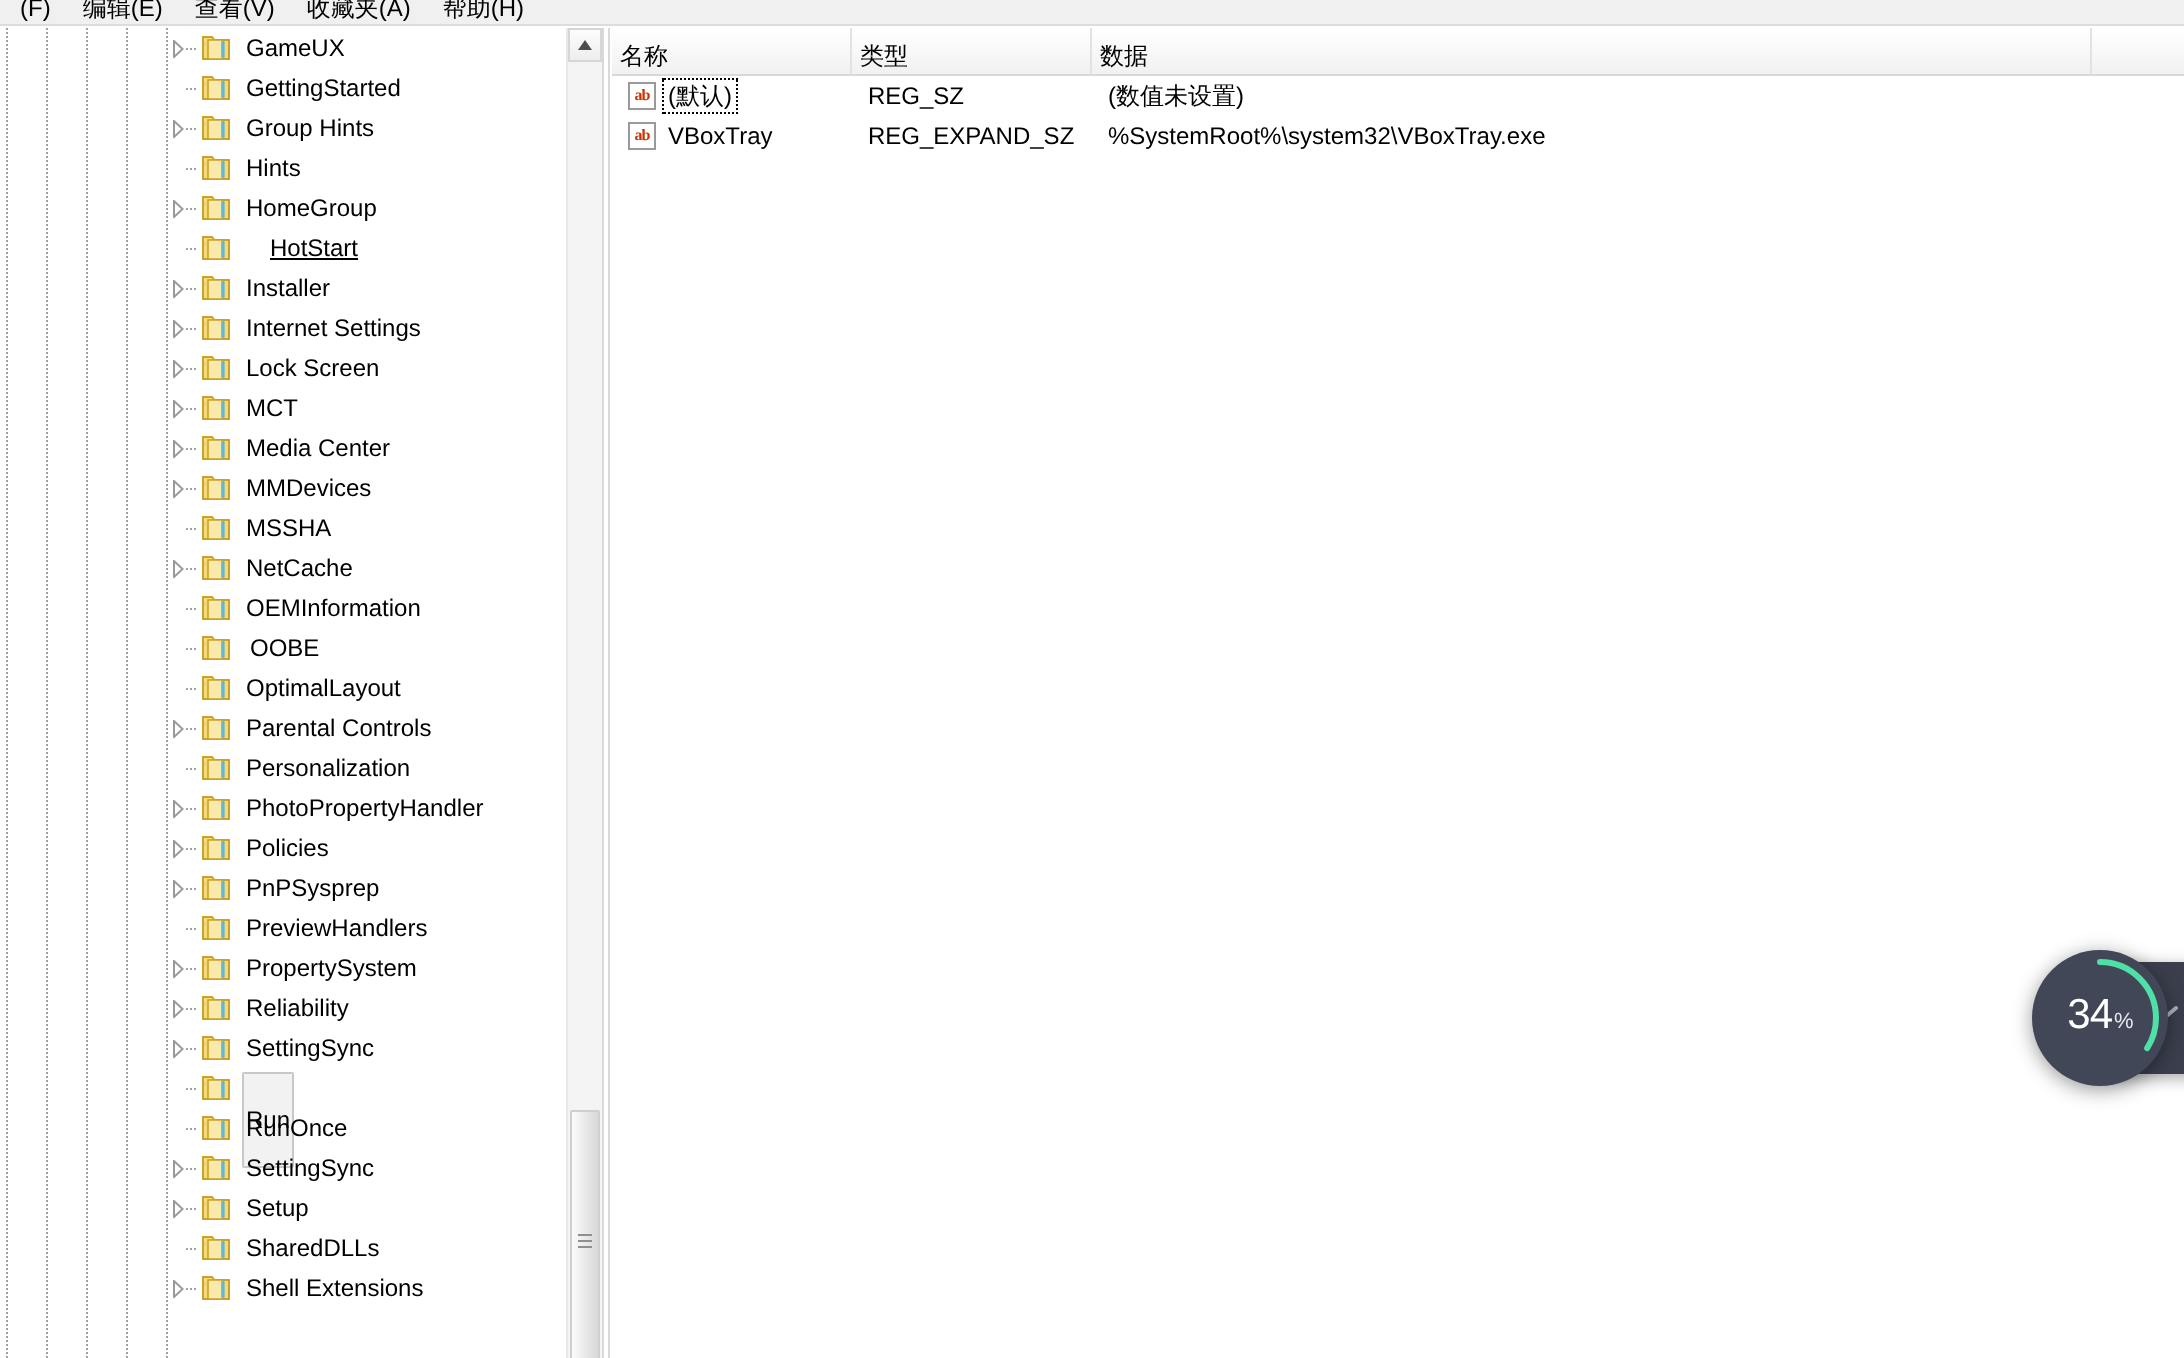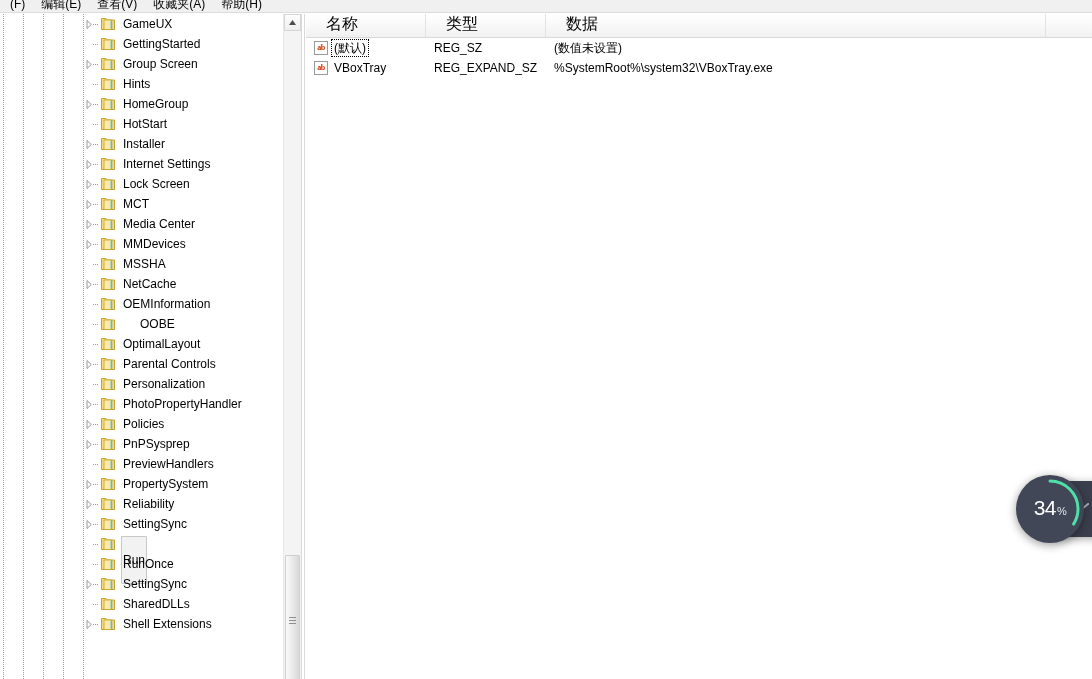--- a/index.html
+++ b/index.html
@@ -171,23 +171,23 @@
   }
   .list-header {
     position: relative;
     height: 24px;
     background: linear-gradient(to bottom, #ffffff, #f7f7f7 60%, #f1f1f1);
     border-bottom: 1px solid #d9d9d9;
   }
   .col-head {
     position: absolute;
     top: 0; height: 23px;
-    display: flex; align-items: flex-start;
-    font-size: 16px; color: #000000;
-    padding-left: 20px;
+    display: flex; align-items: flex-end;
+    font-size: 12px; color: #000000;
+    padding-left: 4px;
     border-right: 1px solid #e2e2e2;
     cursor: default;
   }
 
   .list-body { position: relative; }
   .list-row {
     position: relative;
     height: 20px;
   }
   .val-ico {
@@ -320,21 +320,21 @@
               <path d="M1 0.5 L5.3 4.5 L1 8.5 Z" fill="none" stroke="#9a9a9a" stroke-width="1"></path>
             </svg>
           </span>
           <span class="hline" style="left: 93px; width: 6px;"></span>
           <span class="folder-ico" style="left: 100px;"><svg width="16" height="16" viewBox="0 0 16 16">
               <path d="M1.5 2.5 L6 2.5 L7.2 4 L14.5 4 L14.5 13.5 L1.5 13.5 Z" fill="#f5d97a" stroke="#c9a227" stroke-width="1"></path>
               <path d="M4 4 L11.5 4 L11.5 13.5 L4 13.5 Z" fill="#fae9a8" stroke="#c9a227" stroke-width="0.8"></path>
               <rect x="10.6" y="4.6" width="1.7" height="8.2" fill="#5fb8d6"></rect>
               <rect x="2.3" y="5.4" width="1.3" height="1.4" fill="#e8cf7a"></rect>
             </svg></span>
-          <span class="tree-label" style="left: 121px;">Group Screen</span>
+          <span class="tree-label" style="left: 121px;">Group Hints</span>
         </div>
         <div class="tree-row">
           <span class="hline" style="left: 93px; width: 6px;"></span>
           <span class="folder-ico" style="left: 100px;"><svg width="16" height="16" viewBox="0 0 16 16">
               <path d="M1.5 2.5 L6 2.5 L7.2 4 L14.5 4 L14.5 13.5 L1.5 13.5 Z" fill="#f5d97a" stroke="#c9a227" stroke-width="1"></path>
               <path d="M4 4 L11.5 4 L11.5 13.5 L4 13.5 Z" fill="#fae9a8" stroke="#c9a227" stroke-width="0.8"></path>
               <rect x="10.6" y="4.6" width="1.7" height="8.2" fill="#5fb8d6"></rect>
               <rect x="2.3" y="5.4" width="1.3" height="1.4" fill="#e8cf7a"></rect>
             </svg></span>
           <span class="tree-label" style="left: 121px;">Hints</span>
@@ -355,21 +355,21 @@
           <span class="tree-label" style="left: 121px;">HomeGroup</span>
         </div>
         <div class="tree-row">
           <span class="hline" style="left: 93px; width: 6px;"></span>
           <span class="folder-ico" style="left: 100px;"><svg width="16" height="16" viewBox="0 0 16 16">
               <path d="M1.5 2.5 L6 2.5 L7.2 4 L14.5 4 L14.5 13.5 L1.5 13.5 Z" fill="#f5d97a" stroke="#c9a227" stroke-width="1"></path>
               <path d="M4 4 L11.5 4 L11.5 13.5 L4 13.5 Z" fill="#fae9a8" stroke="#c9a227" stroke-width="0.8"></path>
               <rect x="10.6" y="4.6" width="1.7" height="8.2" fill="#5fb8d6"></rect>
               <rect x="2.3" y="5.4" width="1.3" height="1.4" fill="#e8cf7a"></rect>
             </svg></span>
-          <span class="tree-label" style="left: 121px;">HotStart</span>
+          <span class="tree-label" style="left: 133px; text-decoration: underline;">HotStart</span>
         </div>
         <div class="tree-row">
           <span class="twisty" style="left: 83px;">
             <svg width="6" height="9" viewBox="0 0 6 9">
               <path d="M1 0.5 L5.3 4.5 L1 8.5 Z" fill="none" stroke="#9a9a9a" stroke-width="1"></path>
             </svg>
           </span>
           <span class="hline" style="left: 93px; width: 6px;"></span>
           <span class="folder-ico" style="left: 100px;"><svg width="16" height="16" viewBox="0 0 16 16">
               <path d="M1.5 2.5 L6 2.5 L7.2 4 L14.5 4 L14.5 13.5 L1.5 13.5 Z" fill="#f5d97a" stroke="#c9a227" stroke-width="1"></path>
@@ -490,21 +490,21 @@
           <span class="tree-label" style="left: 121px;">OEMInformation</span>
         </div>
         <div class="tree-row">
           <span class="hline" style="left: 93px; width: 6px;"></span>
           <span class="folder-ico" style="left: 100px;"><svg width="16" height="16" viewBox="0 0 16 16">
               <path d="M1.5 2.5 L6 2.5 L7.2 4 L14.5 4 L14.5 13.5 L1.5 13.5 Z" fill="#f5d97a" stroke="#c9a227" stroke-width="1"></path>
               <path d="M4 4 L11.5 4 L11.5 13.5 L4 13.5 Z" fill="#fae9a8" stroke="#c9a227" stroke-width="0.8"></path>
               <rect x="10.6" y="4.6" width="1.7" height="8.2" fill="#5fb8d6"></rect>
               <rect x="2.3" y="5.4" width="1.3" height="1.4" fill="#e8cf7a"></rect>
             </svg></span>
-          <span class="tree-label" style="left: 138px;">OOBE</span>
+          <span class="tree-label" style="left: 123px;">OOBE</span>
         </div>
         <div class="tree-row">
           <span class="hline" style="left: 93px; width: 6px;"></span>
           <span class="folder-ico" style="left: 100px;"><svg width="16" height="16" viewBox="0 0 16 16">
               <path d="M1.5 2.5 L6 2.5 L7.2 4 L14.5 4 L14.5 13.5 L1.5 13.5 Z" fill="#f5d97a" stroke="#c9a227" stroke-width="1"></path>
               <path d="M4 4 L11.5 4 L11.5 13.5 L4 13.5 Z" fill="#fae9a8" stroke="#c9a227" stroke-width="0.8"></path>
               <rect x="10.6" y="4.6" width="1.7" height="8.2" fill="#5fb8d6"></rect>
               <rect x="2.3" y="5.4" width="1.3" height="1.4" fill="#e8cf7a"></rect>
             </svg></span>
           <span class="tree-label" style="left: 121px;">OptimalLayout</span>
@@ -661,20 +661,35 @@
             </svg>
           </span>
           <span class="hline" style="left: 93px; width: 6px;"></span>
           <span class="folder-ico" style="left: 100px;"><svg width="16" height="16" viewBox="0 0 16 16">
               <path d="M1.5 2.5 L6 2.5 L7.2 4 L14.5 4 L14.5 13.5 L1.5 13.5 Z" fill="#f5d97a" stroke="#c9a227" stroke-width="1"></path>
               <path d="M4 4 L11.5 4 L11.5 13.5 L4 13.5 Z" fill="#fae9a8" stroke="#c9a227" stroke-width="0.8"></path>
               <rect x="10.6" y="4.6" width="1.7" height="8.2" fill="#5fb8d6"></rect>
               <rect x="2.3" y="5.4" width="1.3" height="1.4" fill="#e8cf7a"></rect>
             </svg></span>
           <span class="tree-label" style="left: 121px;">SettingSync</span>
+        </div>
+        <div class="tree-row">
+          <span class="twisty" style="left: 83px;">
+            <svg width="6" height="9" viewBox="0 0 6 9">
+              <path d="M1 0.5 L5.3 4.5 L1 8.5 Z" fill="none" stroke="#9a9a9a" stroke-width="1"></path>
+            </svg>
+          </span>
+          <span class="hline" style="left: 93px; width: 6px;"></span>
+          <span class="folder-ico" style="left: 100px;"><svg width="16" height="16" viewBox="0 0 16 16">
+              <path d="M1.5 2.5 L6 2.5 L7.2 4 L14.5 4 L14.5 13.5 L1.5 13.5 Z" fill="#f5d97a" stroke="#c9a227" stroke-width="1"></path>
+              <path d="M4 4 L11.5 4 L11.5 13.5 L4 13.5 Z" fill="#fae9a8" stroke="#c9a227" stroke-width="0.8"></path>
+              <rect x="10.6" y="4.6" width="1.7" height="8.2" fill="#5fb8d6"></rect>
+              <rect x="2.3" y="5.4" width="1.3" height="1.4" fill="#e8cf7a"></rect>
+            </svg></span>
+          <span class="tree-label" style="left: 121px;">Setup</span>
         </div>
         <div class="tree-row">
           <span class="hline" style="left: 93px; width: 6px;"></span>
           <span class="folder-ico" style="left: 100px;"><svg width="16" height="16" viewBox="0 0 16 16">
               <path d="M1.5 2.5 L6 2.5 L7.2 4 L14.5 4 L14.5 13.5 L1.5 13.5 Z" fill="#f5d97a" stroke="#c9a227" stroke-width="1"></path>
               <path d="M4 4 L11.5 4 L11.5 13.5 L4 13.5 Z" fill="#fae9a8" stroke="#c9a227" stroke-width="0.8"></path>
               <rect x="10.6" y="4.6" width="1.7" height="8.2" fill="#5fb8d6"></rect>
               <rect x="2.3" y="5.4" width="1.3" height="1.4" fill="#e8cf7a"></rect>
             </svg></span>
           <span class="tree-label" style="left: 121px;">SharedDLLs</span>

